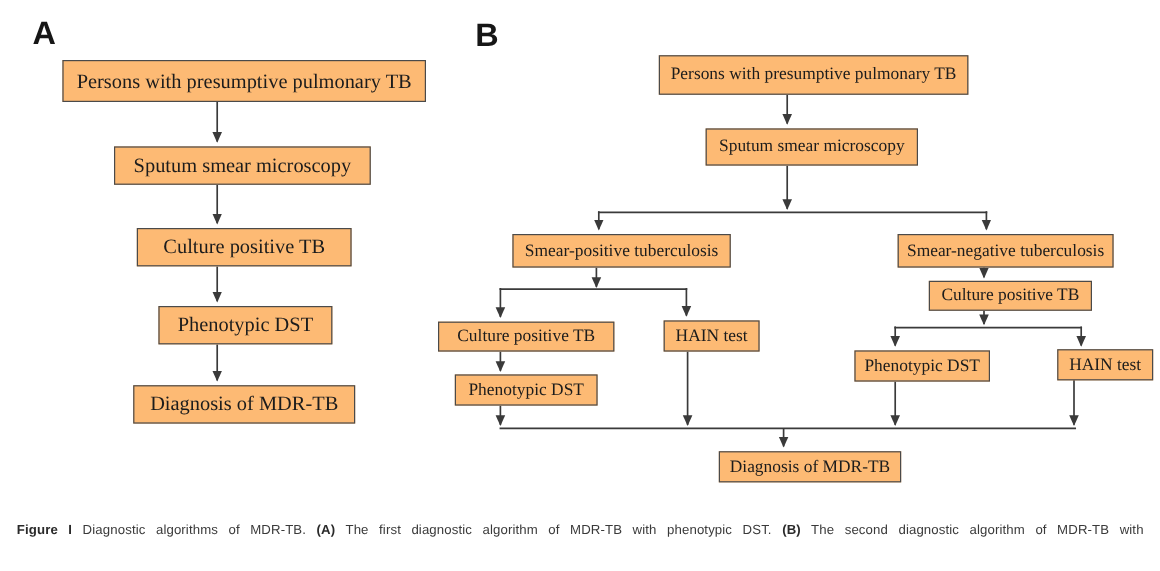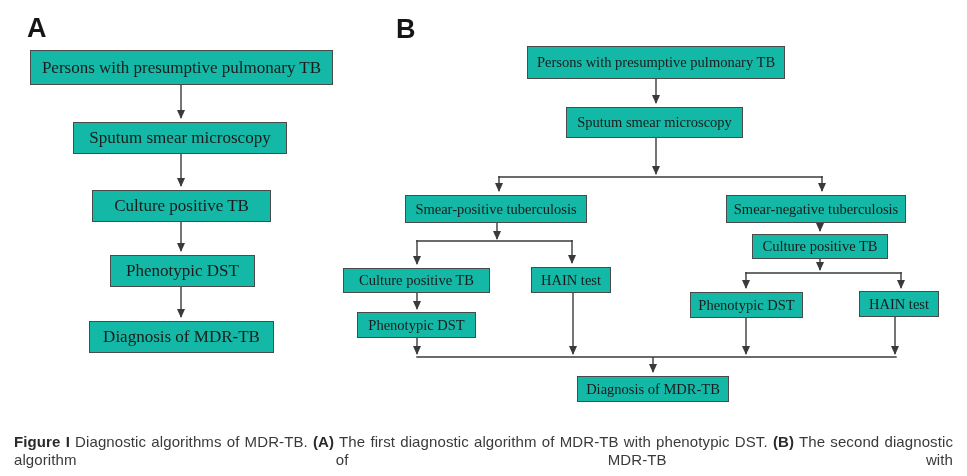--- a/index.html
+++ b/index.html
@@ -1,30 +1,30 @@
 <!DOCTYPE html>
 <html><head>
 <meta charset="utf-8">
 <style>
   html,body{margin:0;padding:0;background:#fff;}
   #figure{position:relative;width:967px;height:476px;background:#ffffff;overflow:hidden;
           font-family:"Liberation Serif","DejaVu Serif",serif;}
   .panel-label{position:absolute;font-family:"Liberation Sans","DejaVu Sans",sans-serif;
                font-weight:700;font-size:27px;color:#161616;line-height:1;}
-  .node{position:absolute;box-sizing:border-box;border:1px solid #4a4a4a;background:#14b8a6;
+  .node{position:absolute;box-sizing:border-box;border:1px solid #4a4a4a;background:#fdba74;
         display:flex;align-items:center;justify-content:center;text-align:center;
-        color:#1c1c1c;white-space:nowrap;}
+        color:#1c1c1c;white-space:nowrap;margin-left:22px;}
   .fa{font-size:17px;}
   .fb{font-size:14.5px;}
   svg.wires{position:absolute;left:0;top:0;pointer-events:none;}
   svg.wires line{stroke:#3a3a3a;stroke-width:1.4;}
   svg.wires line.h{stroke-linecap:square;}
   .caption{position:absolute;left:14px;top:433px;width:939px;
            font-family:"Liberation Sans","DejaVu Sans",sans-serif;
-           font-size:15px;color:#3a3a3a;line-height:18px;letter-spacing:0.1px;}
+           font-size:11px;color:#3a3a3a;line-height:18px;letter-spacing:0.1px;}
   .caption .l1{text-align:justify;text-align-last:justify;}
   .caption .bold{font-weight:700;color:#2a2a2a;}
 </style>
 </head>
 <body>
 
 <div id="figure">
 
   <div class="panel-label" style="left:27px;top:15px">A</div>
   <div class="panel-label" style="left:396px;top:16px">B</div>

